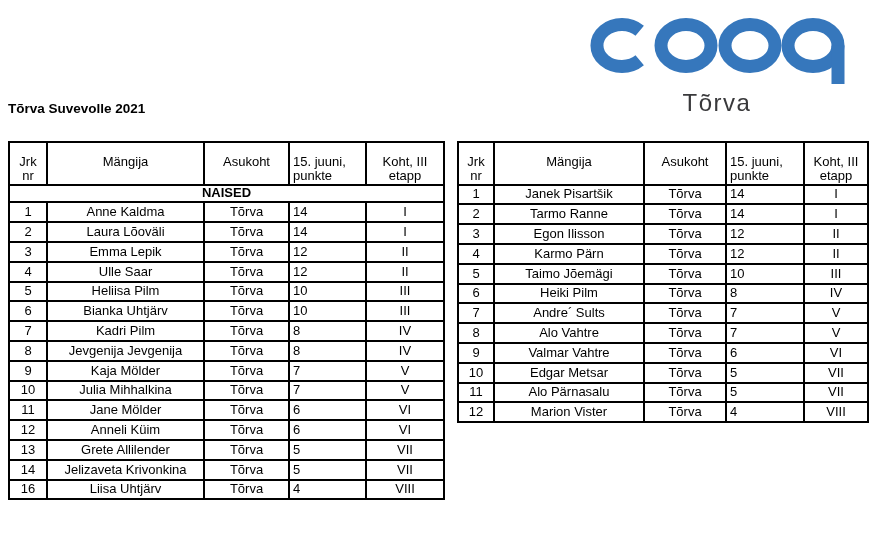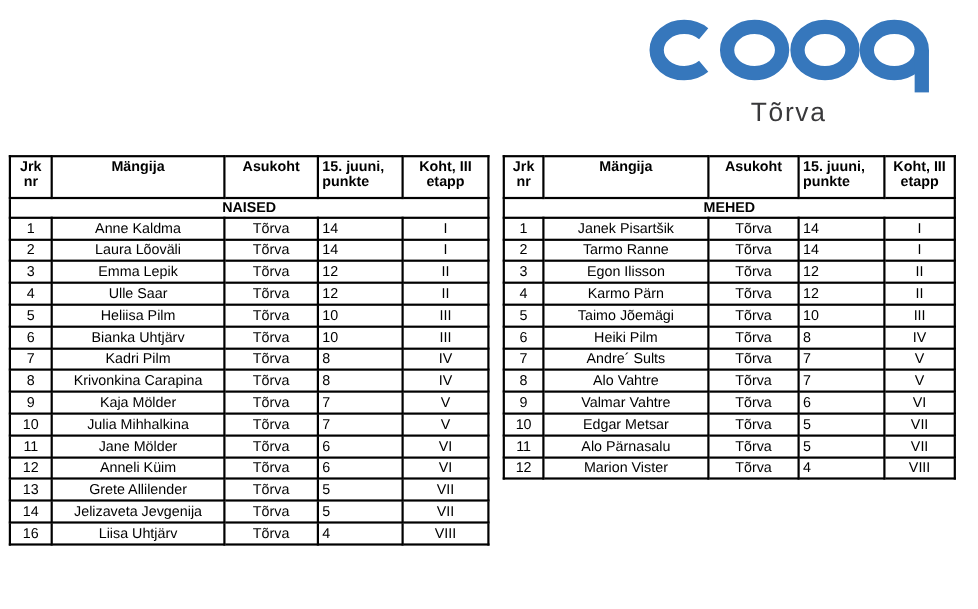--- a/index.html
+++ b/index.html
@@ -58,23 +58,23 @@
   table.results th, table.results td {
     border: 2px solid #000;
     padding: 0 3px;
     height: 19.8px;
     line-height: 1.1;
     overflow: hidden;
     white-space: nowrap;
   }
   table.results thead tr { height: 38px; }
   table.results thead th {
-    font-weight: bold;
+    font-weight: normal;
     vertical-align: top;
-    padding-top: 1px;
+    padding-top: 12px;
   }
   th.c1, td.c1 { text-align: center; }
   th.c2, td.c2 { text-align: center; }
   th.c3, td.c3 { text-align: center; }
   th.c4, td.c4 { text-align: left; }
   th.c5, td.c5 { text-align: center; }
   tr.section td {
     font-weight: bold;
     text-align: center;
     height: 17.8px;
@@ -101,20 +101,21 @@
 
       <ellipse class="ring" cx="162" cy="31.5" rx="25" ry="21"></ellipse>
 
       <ellipse class="ring" cx="225" cy="31.5" rx="25" ry="21"></ellipse>
       <rect class="stem" x="243.5" y="31.5" width="13" height="38.5"></rect>
     </svg>
     <div class="logo-sub">Tõrva</div>
   </div>
 
   <div class="title">
+    <div>Tõrva Suvevolle 2021</div>
   </div>
 
   <table class="results left">
     <colgroup>
       <col class="w1">
         <col class="w2">
         <col class="w3">
         <col class="w4">
         <col class="w5">
     </colgroup>
@@ -184,21 +185,21 @@
         </tr>
         <tr>
           <td class="c1">7</td>
           <td class="c2">Kadri Pilm</td>
           <td class="c3">Tõrva</td>
           <td class="c4">8</td>
           <td class="c5">IV</td>
         </tr>
         <tr>
           <td class="c1">8</td>
-          <td class="c2">Krivonkina Carapina</td>
+          <td class="c2">Jevgenija Jevgenija</td>
           <td class="c3">Tõrva</td>
           <td class="c4">8</td>
           <td class="c5">IV</td>
         </tr>
         <tr>
           <td class="c1">9</td>
           <td class="c2">Kaja Mölder</td>
           <td class="c3">Tõrva</td>
           <td class="c4">7</td>
           <td class="c5">V</td>
@@ -226,21 +227,21 @@
         </tr>
         <tr>
           <td class="c1">13</td>
           <td class="c2">Grete Allilender</td>
           <td class="c3">Tõrva</td>
           <td class="c4">5</td>
           <td class="c5">VII</td>
         </tr>
         <tr>
           <td class="c1">14</td>
-          <td class="c2">Jelizaveta Jevgenija</td>
+          <td class="c2">Jelizaveta Krivonkina</td>
           <td class="c3">Tõrva</td>
           <td class="c4">5</td>
           <td class="c5">VII</td>
         </tr>
         <tr>
           <td class="c1">16</td>
           <td class="c2">Liisa Uhtjärv</td>
           <td class="c3">Tõrva</td>
           <td class="c4">4</td>
           <td class="c5">VIII</td>
@@ -268,23 +269,20 @@
           <div>15. juuni,</div>
           <div>punkte</div>
         </th>
         <th class="c5">
           <div>Koht, III</div>
           <div>etapp</div>
         </th>
       </tr>
     </thead>
     <tbody>
-        <tr class="section">
-          <td colspan="5">MEHED</td>
-        </tr>
         <tr>
           <td class="c1">1</td>
           <td class="c2">Janek Pisartšik</td>
           <td class="c3">Tõrva</td>
           <td class="c4">14</td>
           <td class="c5">I</td>
         </tr>
         <tr>
           <td class="c1">2</td>
           <td class="c2">Tarmo Ranne</td>

